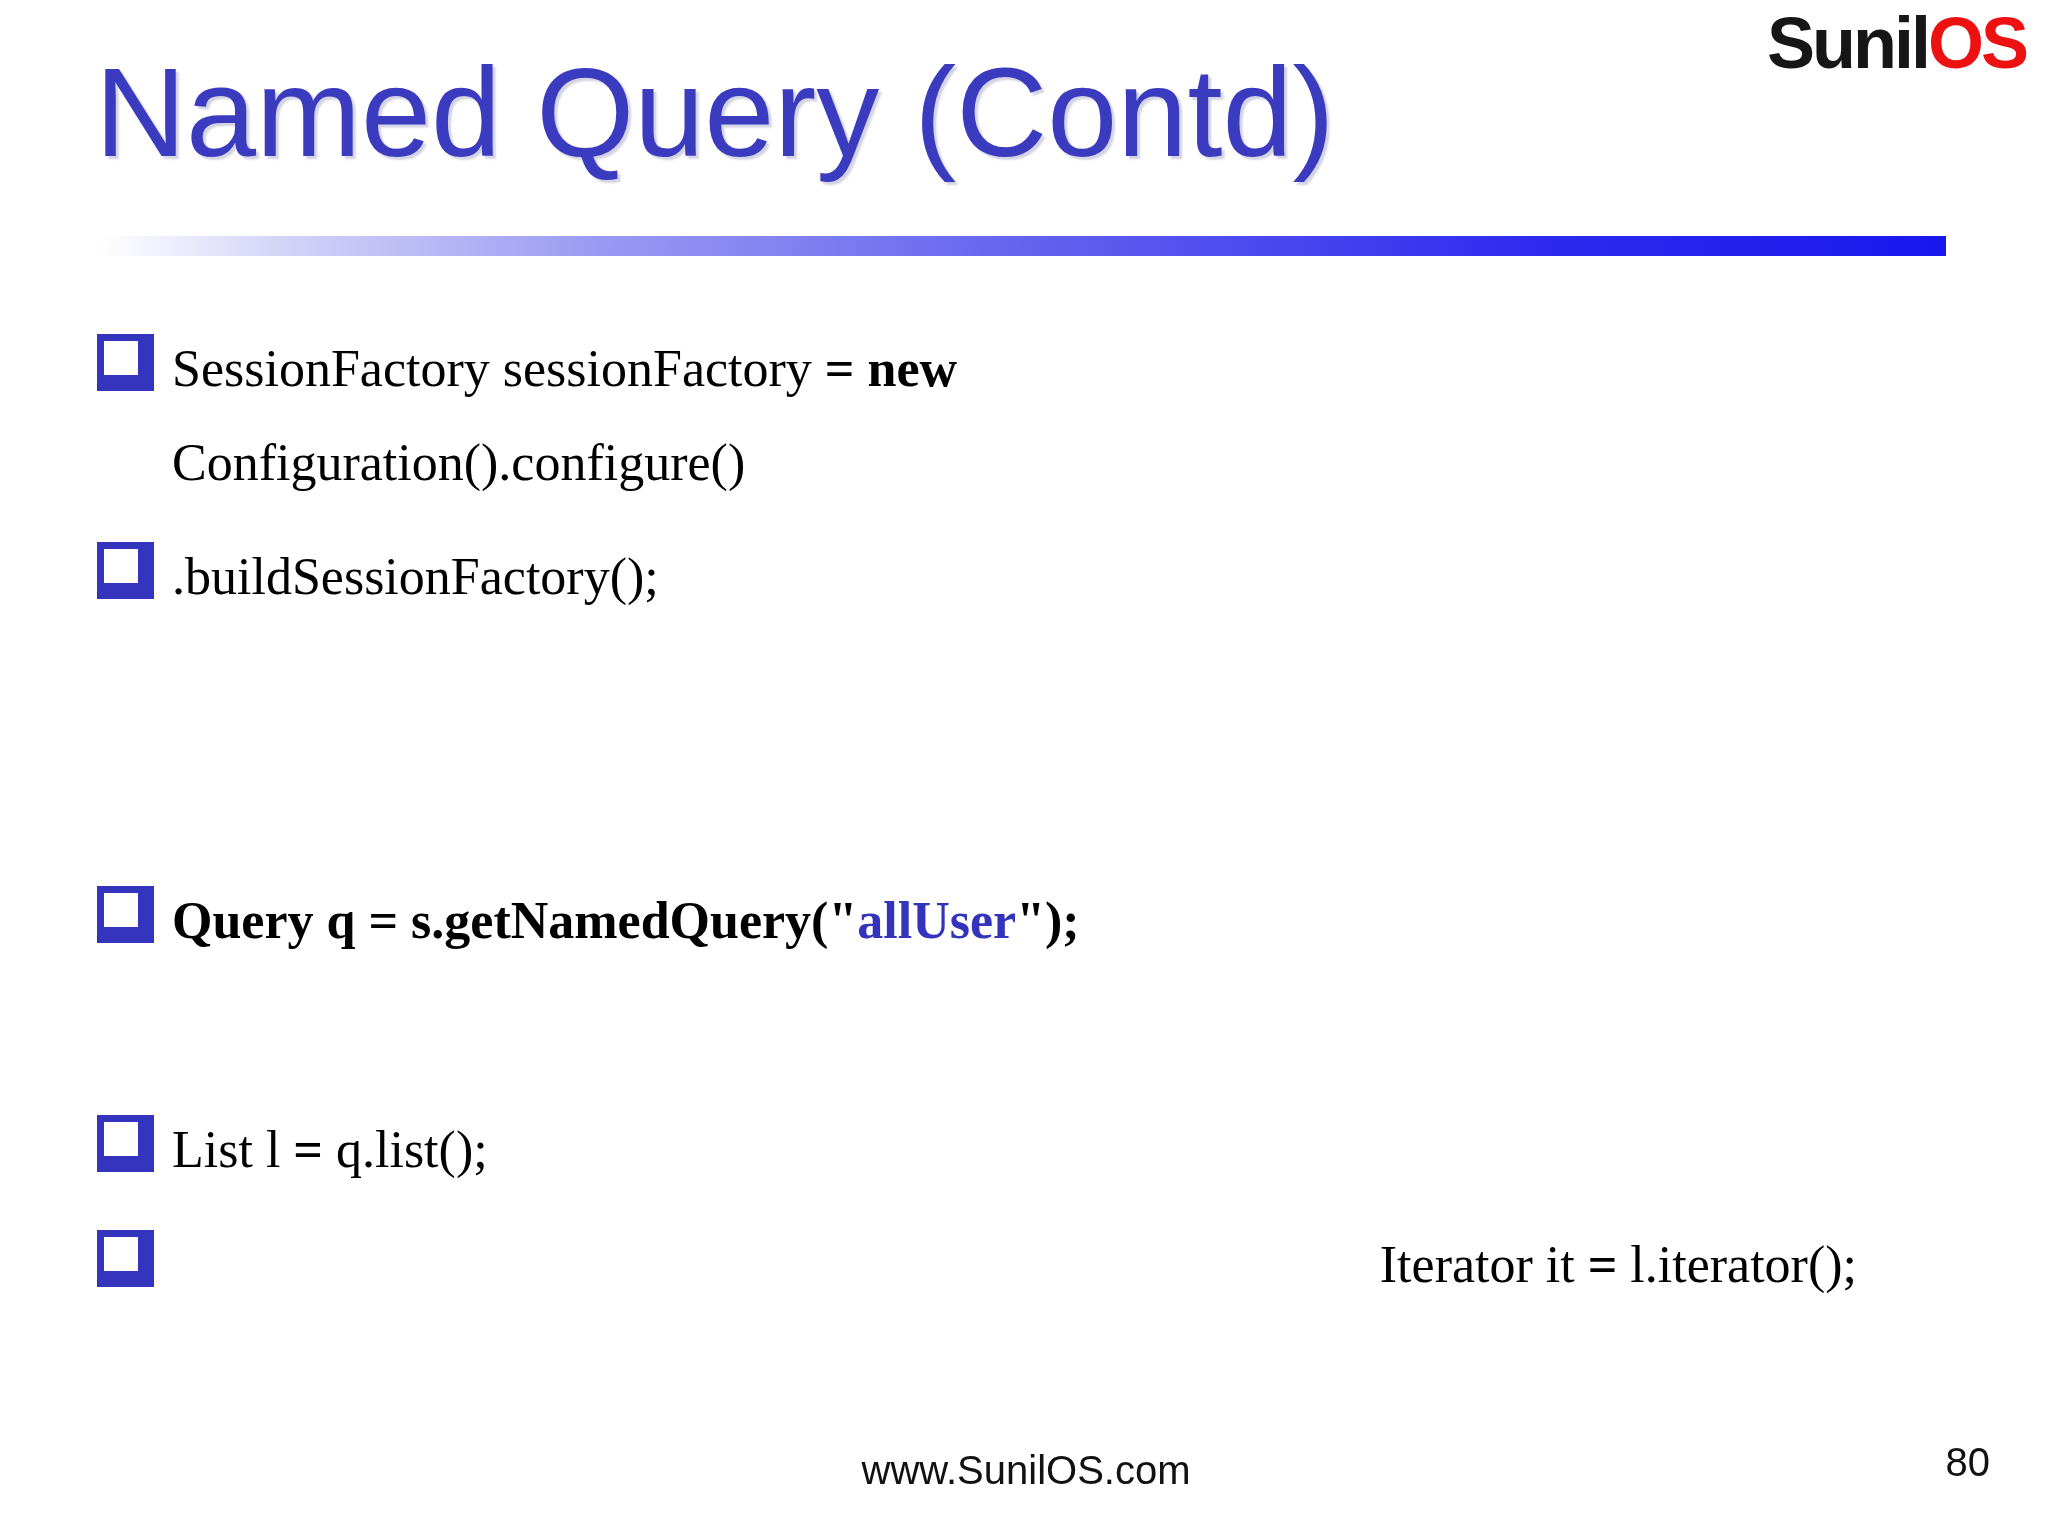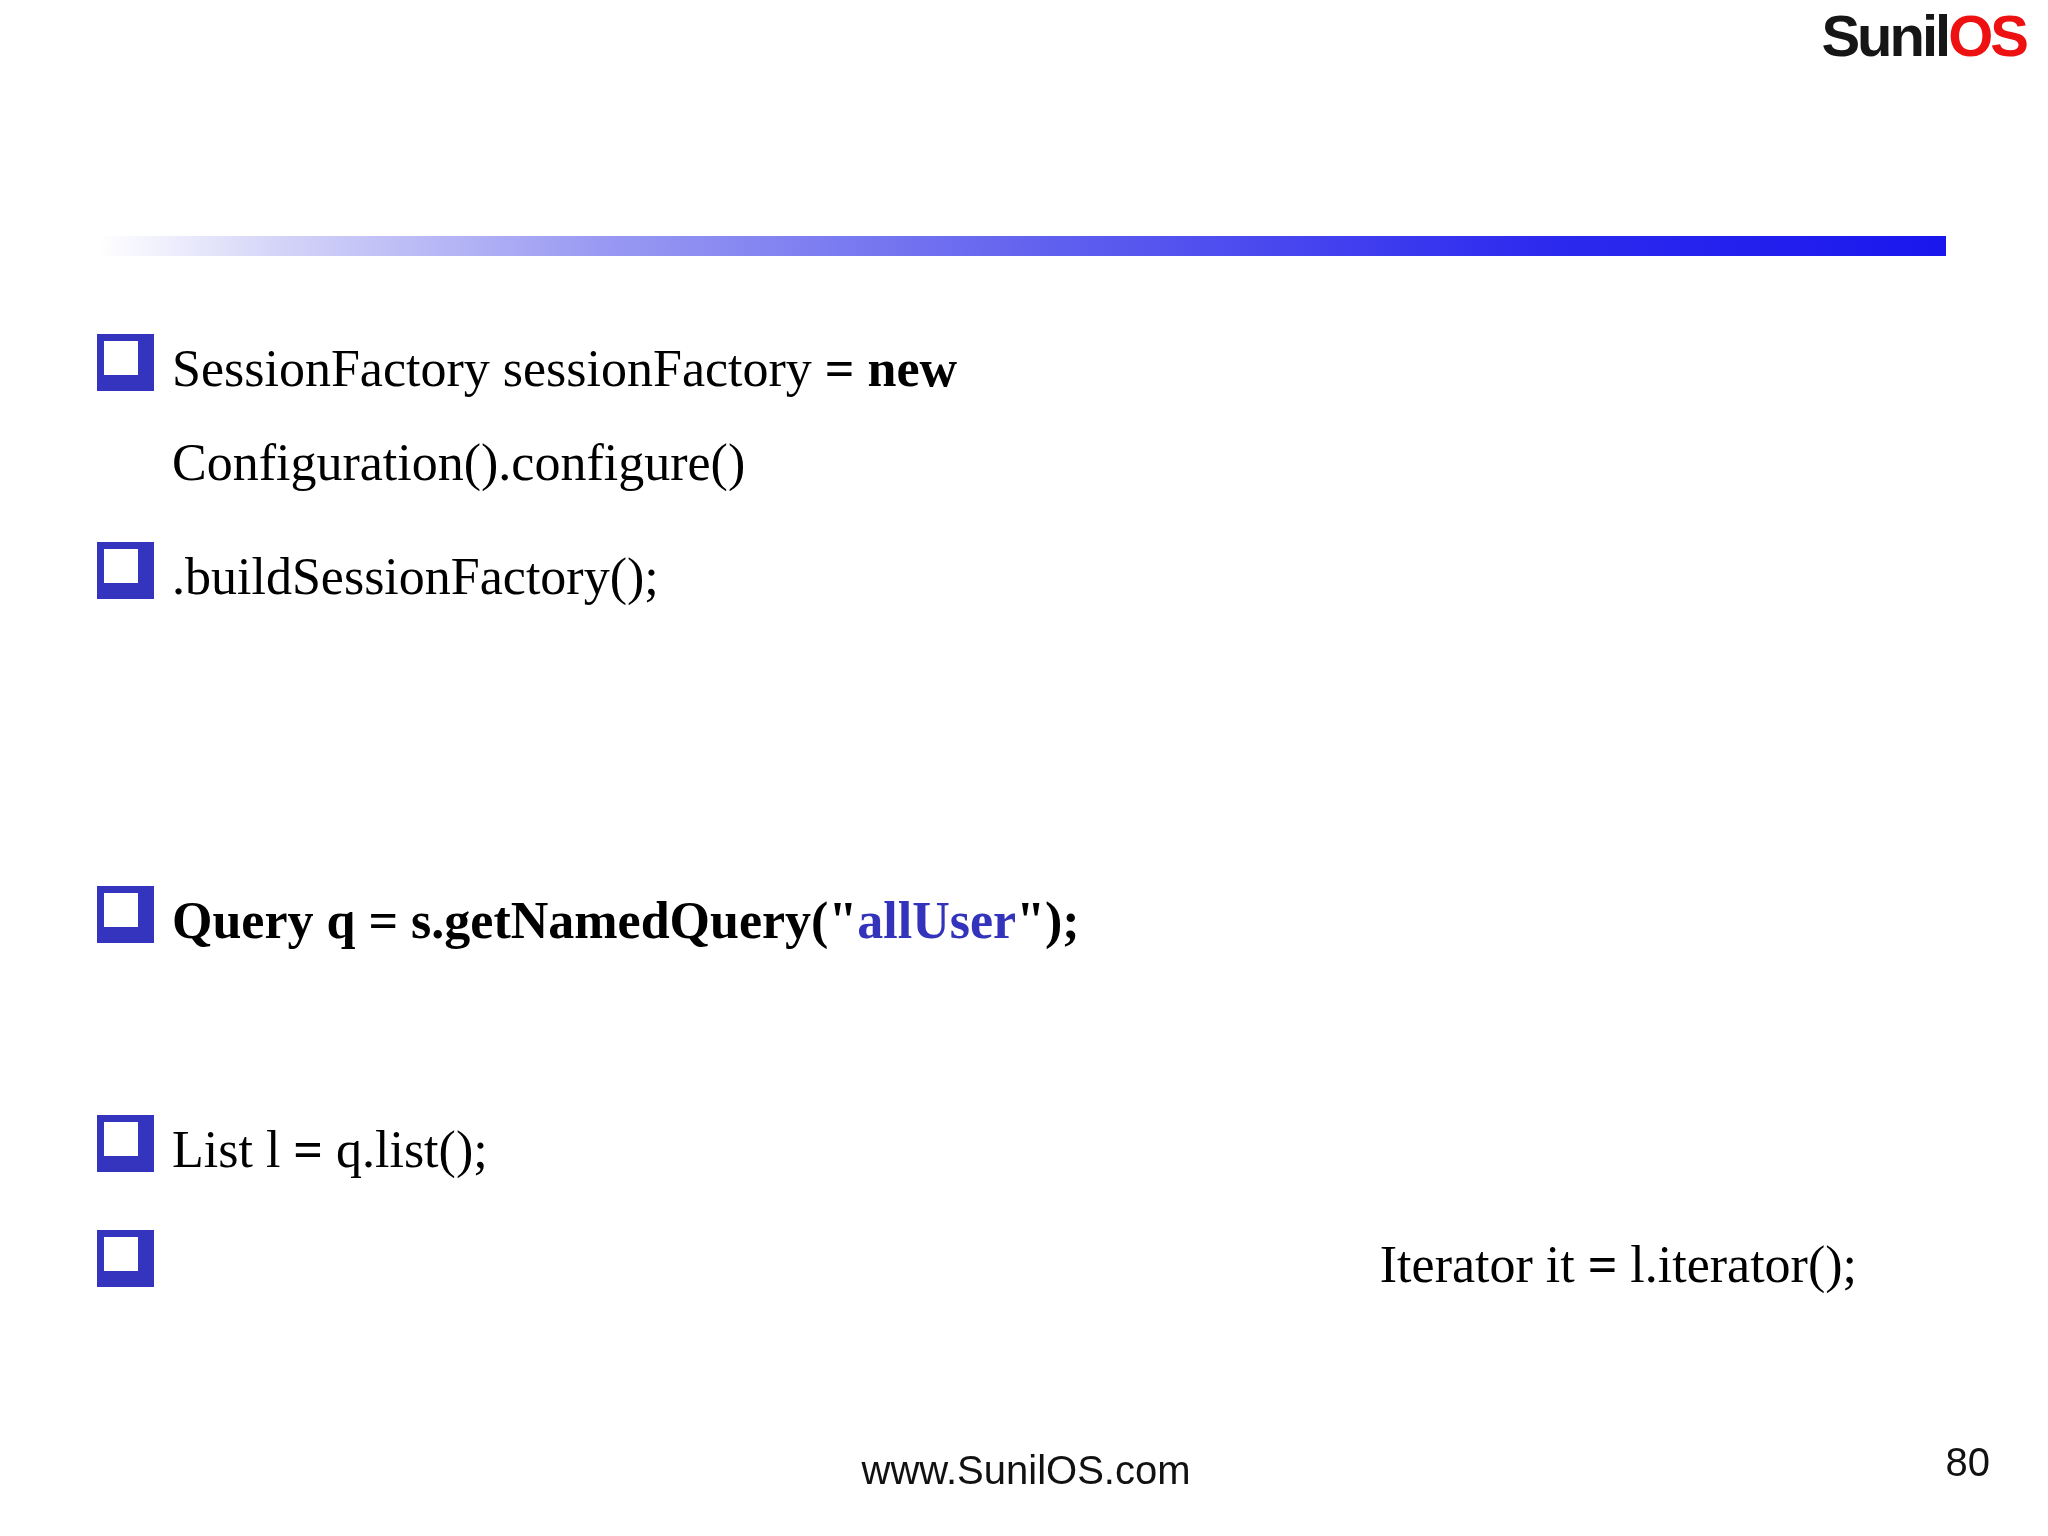--- a/index.html
+++ b/index.html
@@ -18,21 +18,21 @@
     width:2048px;height:1536px;
     background:#ffffff;
     overflow:hidden;
     font-family:"Liberation Serif", serif;
   }
   
   .logo{
     position:absolute;top:2px;right:22px;
     font-family:"Liberation Sans", sans-serif;
     font-weight:bold;
-    font-size:58px;
+    font-size:72px;
     letter-spacing:-3px;
     white-space:nowrap;
   }
   .logo .part1{color:var(--logo-black);}
   .logo .part2{color:var(--logo-red);}
   
   .title{
     position:absolute;left:95px;top:34px;
     font-family:"Liberation Sans", sans-serif;
     font-weight:400;
@@ -91,20 +91,21 @@
 </style>
 </head>
 <body>
 
 <div class="slide">
 
   <div class="logo">
     <span class="part1">Sunil</span><span class="part2">OS</span>
   </div>
 
+  <h1 class="title">Named Query (Contd)</h1>
 
   <div class="rule"></div>
 
   <div class="bullet-row row-1">
     <span class="sq"></span>
     <span>SessionFactory sessionFactory </span><b>= new</b><br>
     <span>Configuration().configure()</span>
   </div>
 
   <div class="bullet-row row-2">

